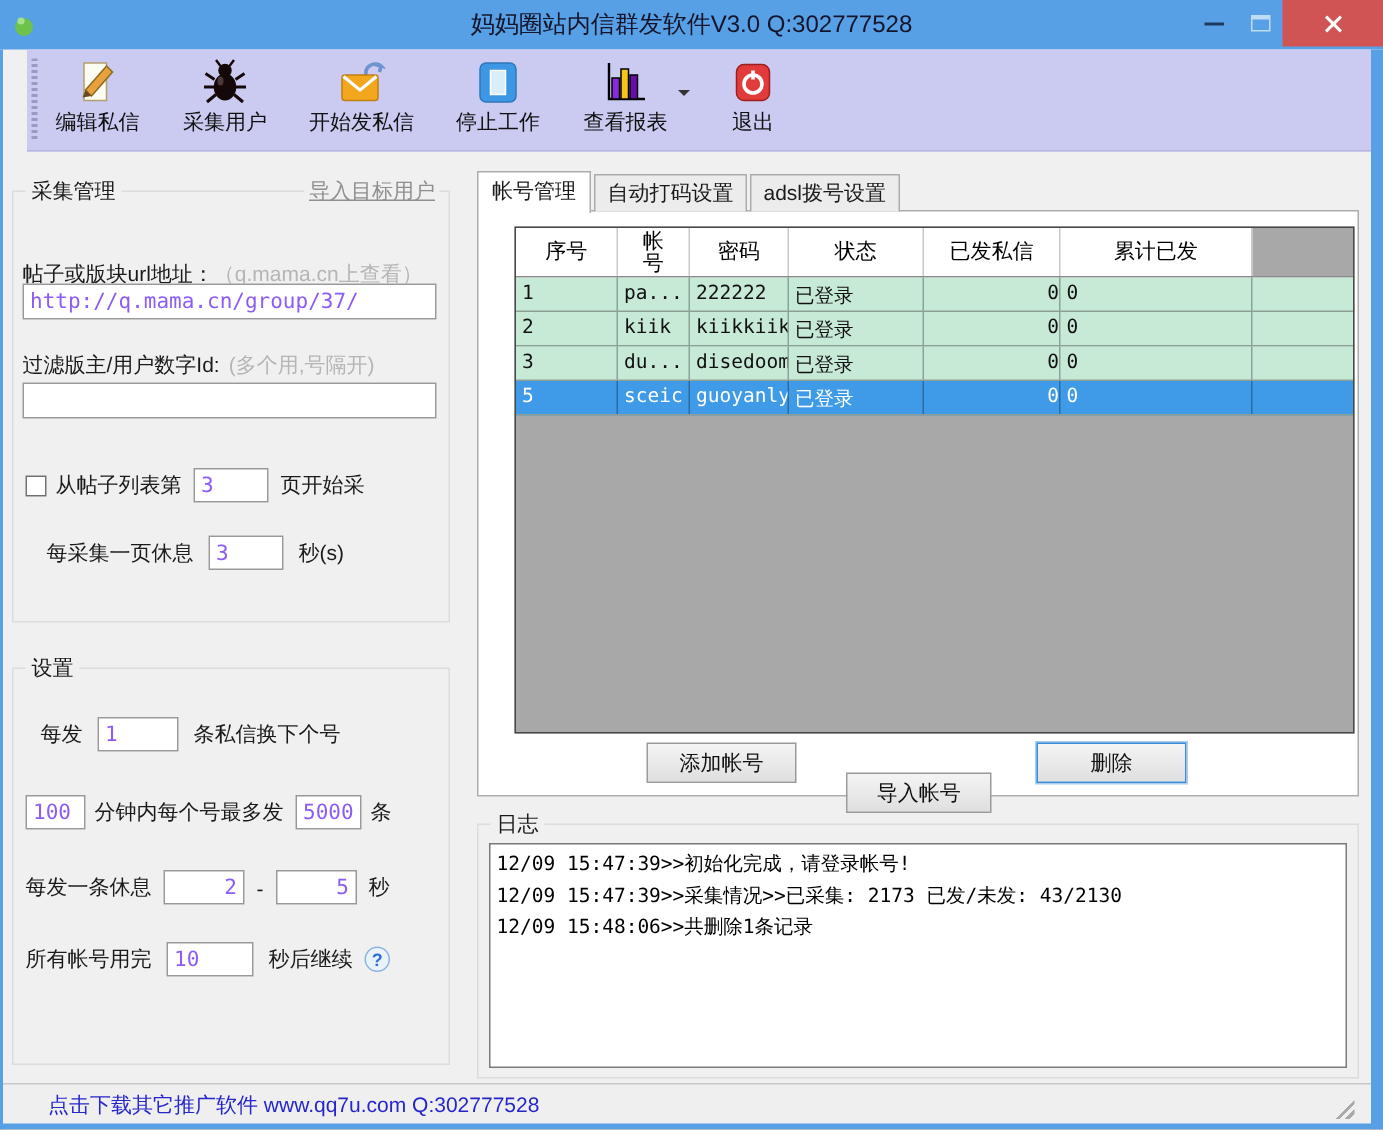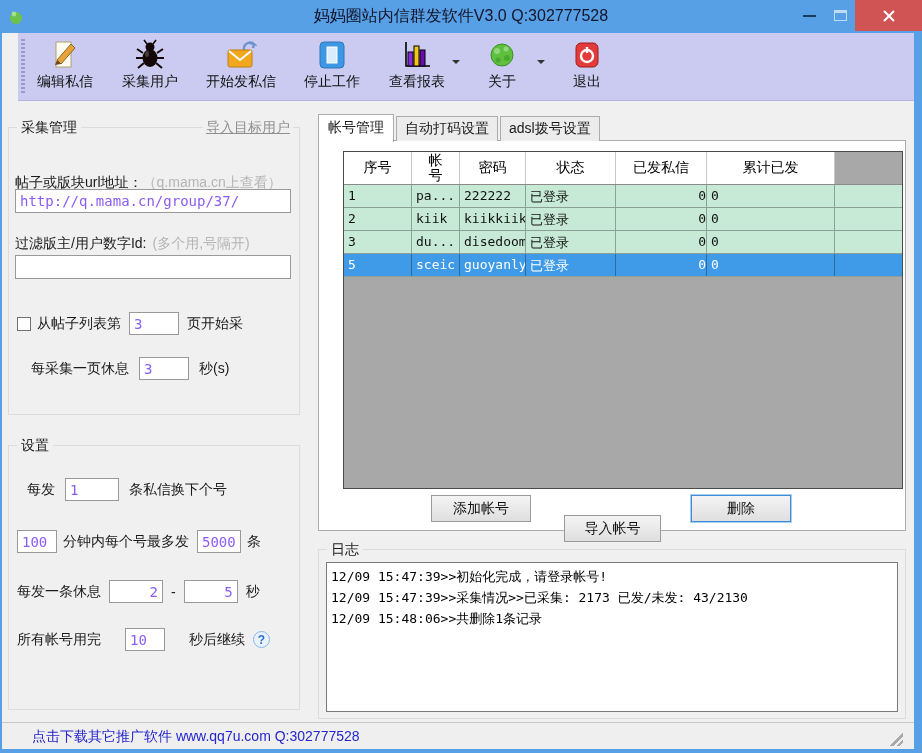--- a/index.html
+++ b/index.html
@@ -157,33 +157,20 @@
     <rect x="13" y="7" width="5" height="20" fill="#F5C518" stroke="#000"></rect>
     <rect x="19" y="11" width="5" height="16" fill="#6A0DAD" stroke="#000"></rect>
   </svg>
           </div>
           <div class="tb-label">查看报表</div>
           <span class="tb-arrow"></span>
         </div>
         <div class="tb-item">
           <div class="tb-icon">
             <svg width="32" height="32" viewBox="0 0 32 32">
-    <circle cx="16" cy="16" r="11" fill="#5FBF3F" stroke="#3E8F28"></circle>
-    <circle cx="11" cy="12" r="3" fill="#8FD97A"></circle>
-    <circle cx="20" cy="10" r="2.5" fill="#8FD97A"></circle>
-    <circle cx="21" cy="19" r="3" fill="#4AA830"></circle>
-    <circle cx="12" cy="21" r="2.5" fill="#4AA830"></circle>
-  </svg>
-          </div>
-          <div class="tb-label">关于</div>
-          <span class="tb-arrow"></span>
-        </div>
-        <div class="tb-item">
-          <div class="tb-icon">
-            <svg width="32" height="32" viewBox="0 0 32 32">
     <rect x="5" y="4" width="22" height="24" rx="5" fill="#E23B3B" stroke="#9E1F1F"></rect>
     <circle cx="16" cy="17" r="6" fill="none" stroke="#FFFFFF" stroke-width="2.4"></circle>
     <line x1="16" y1="8" x2="16" y2="14" stroke="#FFFFFF" stroke-width="2.4"></line>
   </svg>
           </div>
           <div class="tb-label">退出</div>
         </div>
       </div>
   </div>
 
@@ -232,21 +219,21 @@
     </div>
     <div class="row" style="left:8px;top:134px;">
       <span>每发一条休息</span>
       <input class="fld num ralign" style="width: 54px; margin: 0px 8px;" value="2">
       <span>-</span>
       <input class="fld num ralign" style="width: 54px; margin: 0px 8px;" value="5">
       <span>秒</span>
     </div>
     <div class="row" style="left:8px;top:182px;">
       <span>所有帐号用完</span>
-      <input class="fld num" style="width: 40px; margin: 0px 24px;" value="10">
+      <input class="fld num" style="width: 58px; margin: 0px 10px;" value="10">
       <span>秒后继续</span>
       <span class="help">?</span>
     </div>
   </div>
 
   <div class="tabstrip" id="tabstrip">
       <div class="tab active">帐号管理</div>
       <div class="tab">自动打码设置</div>
       <div class="tab">adsl拨号设置</div>
     </div>

